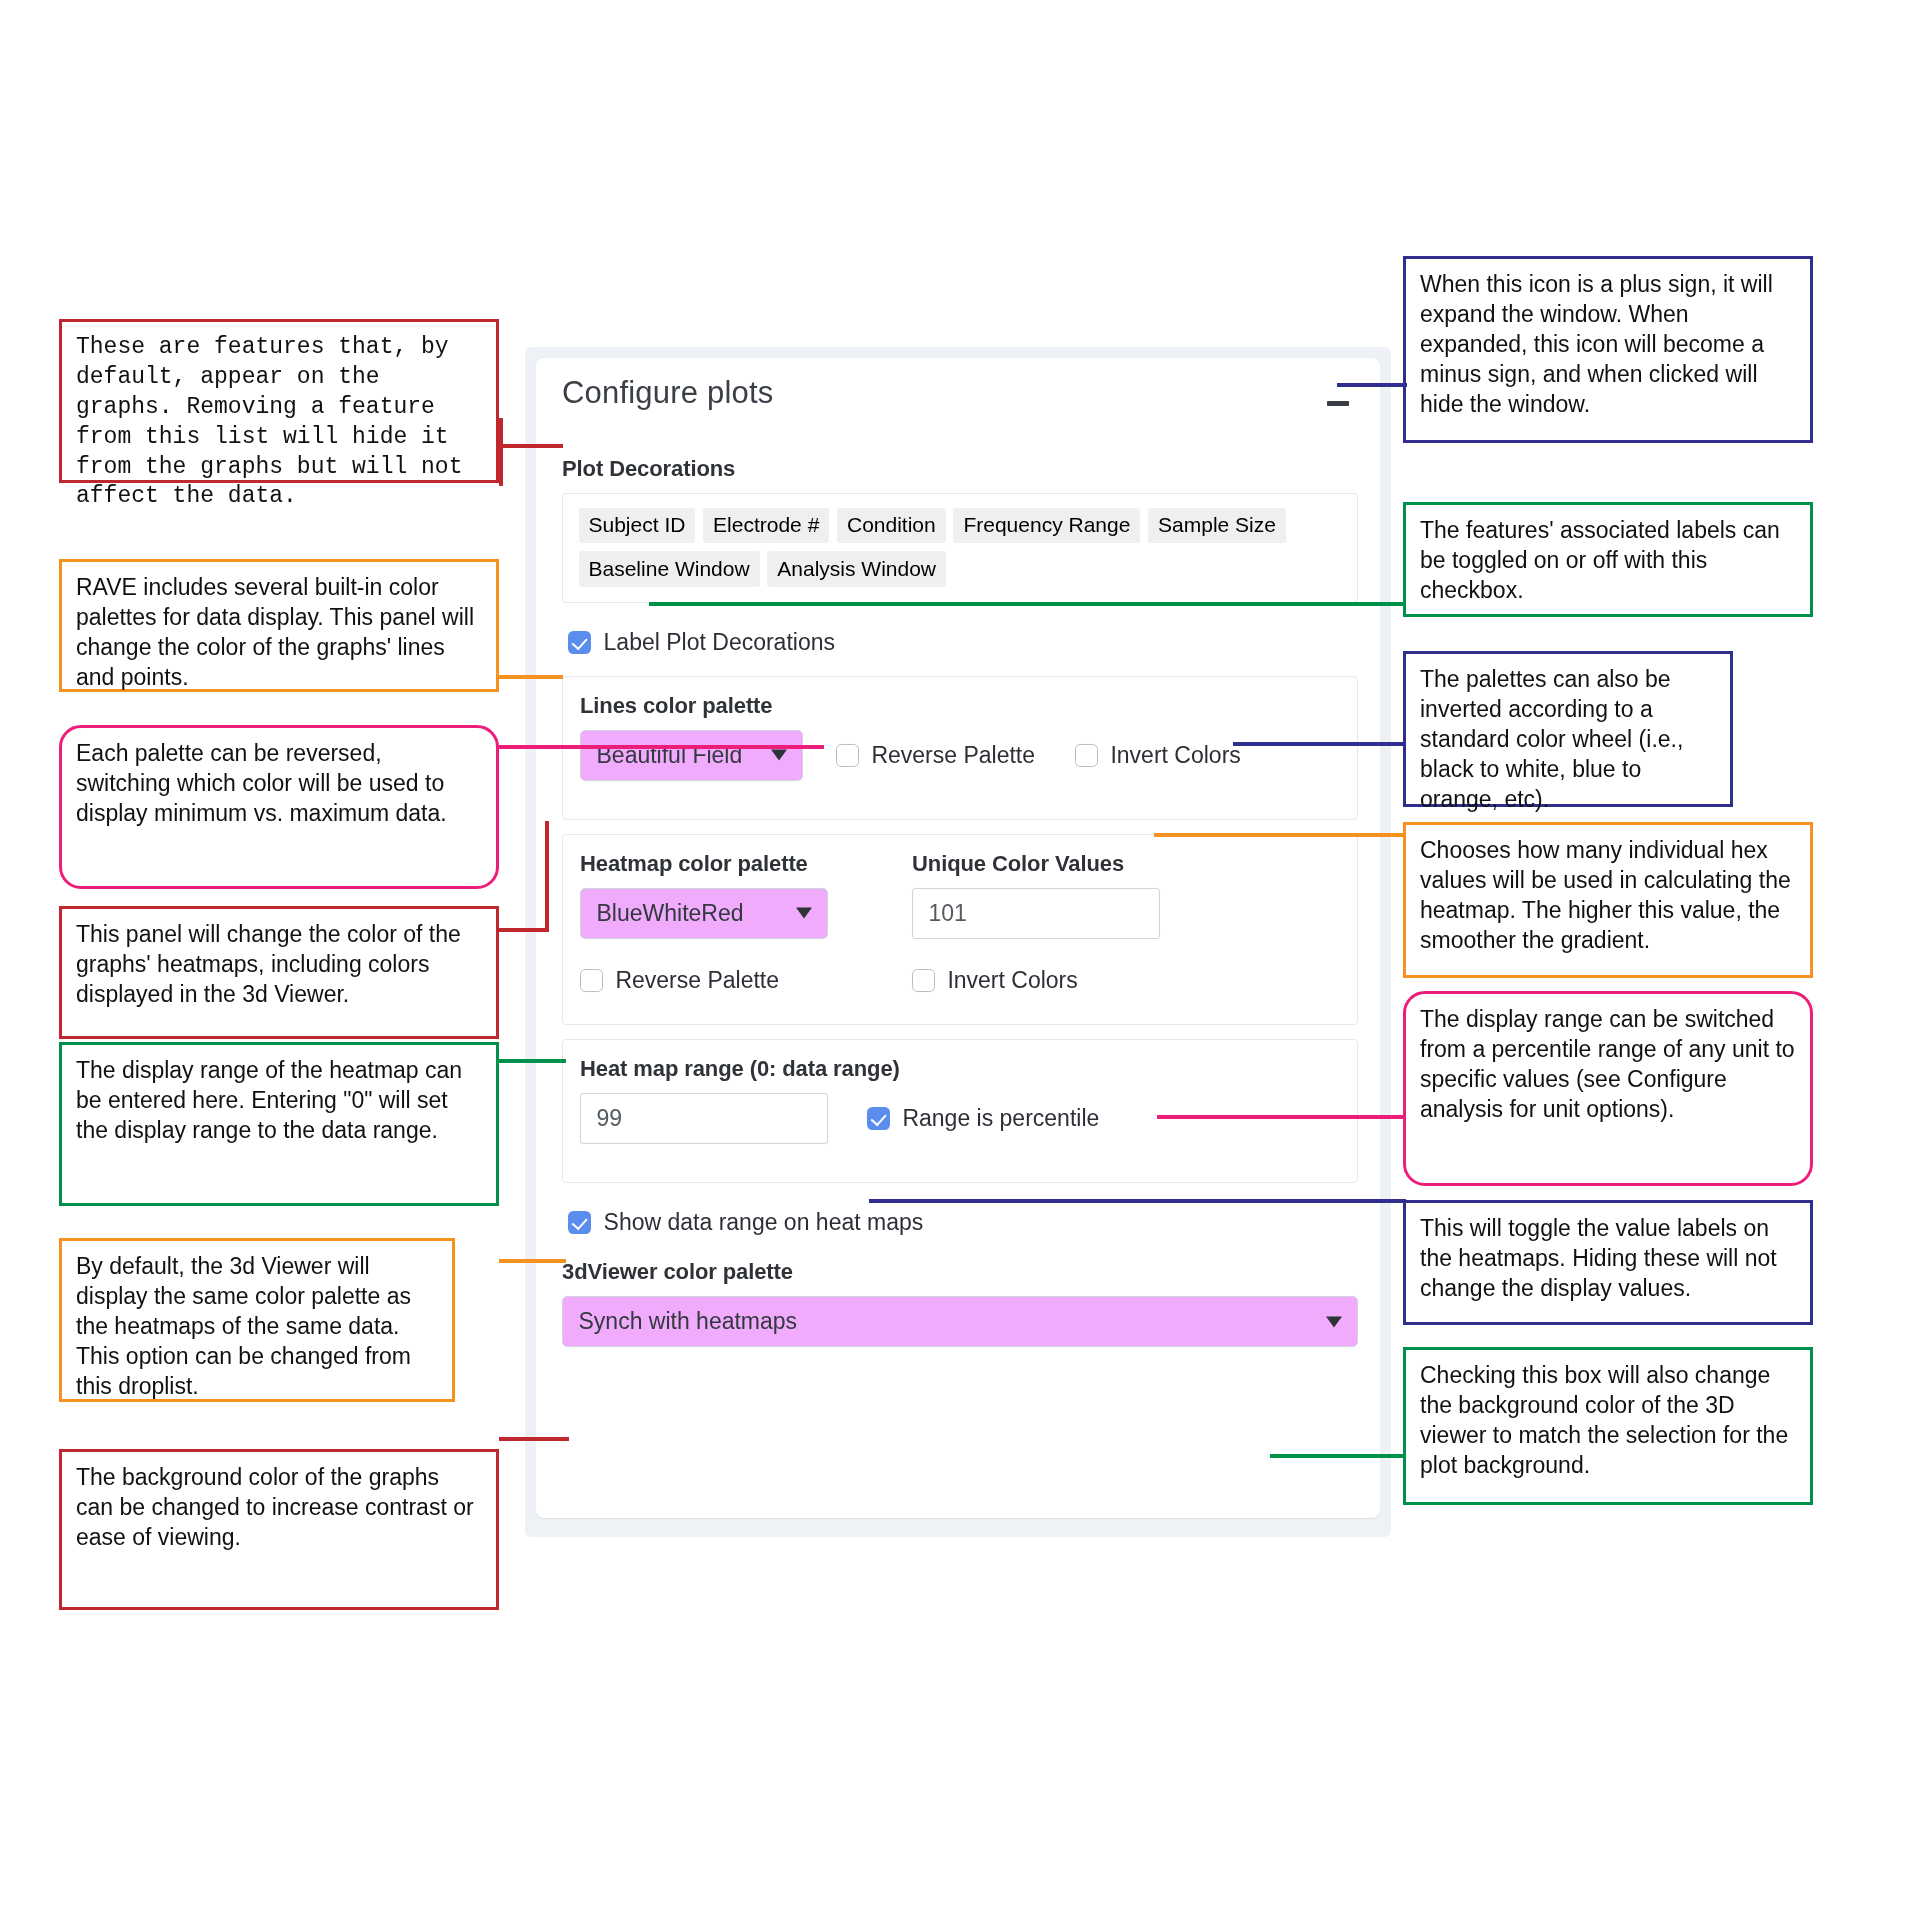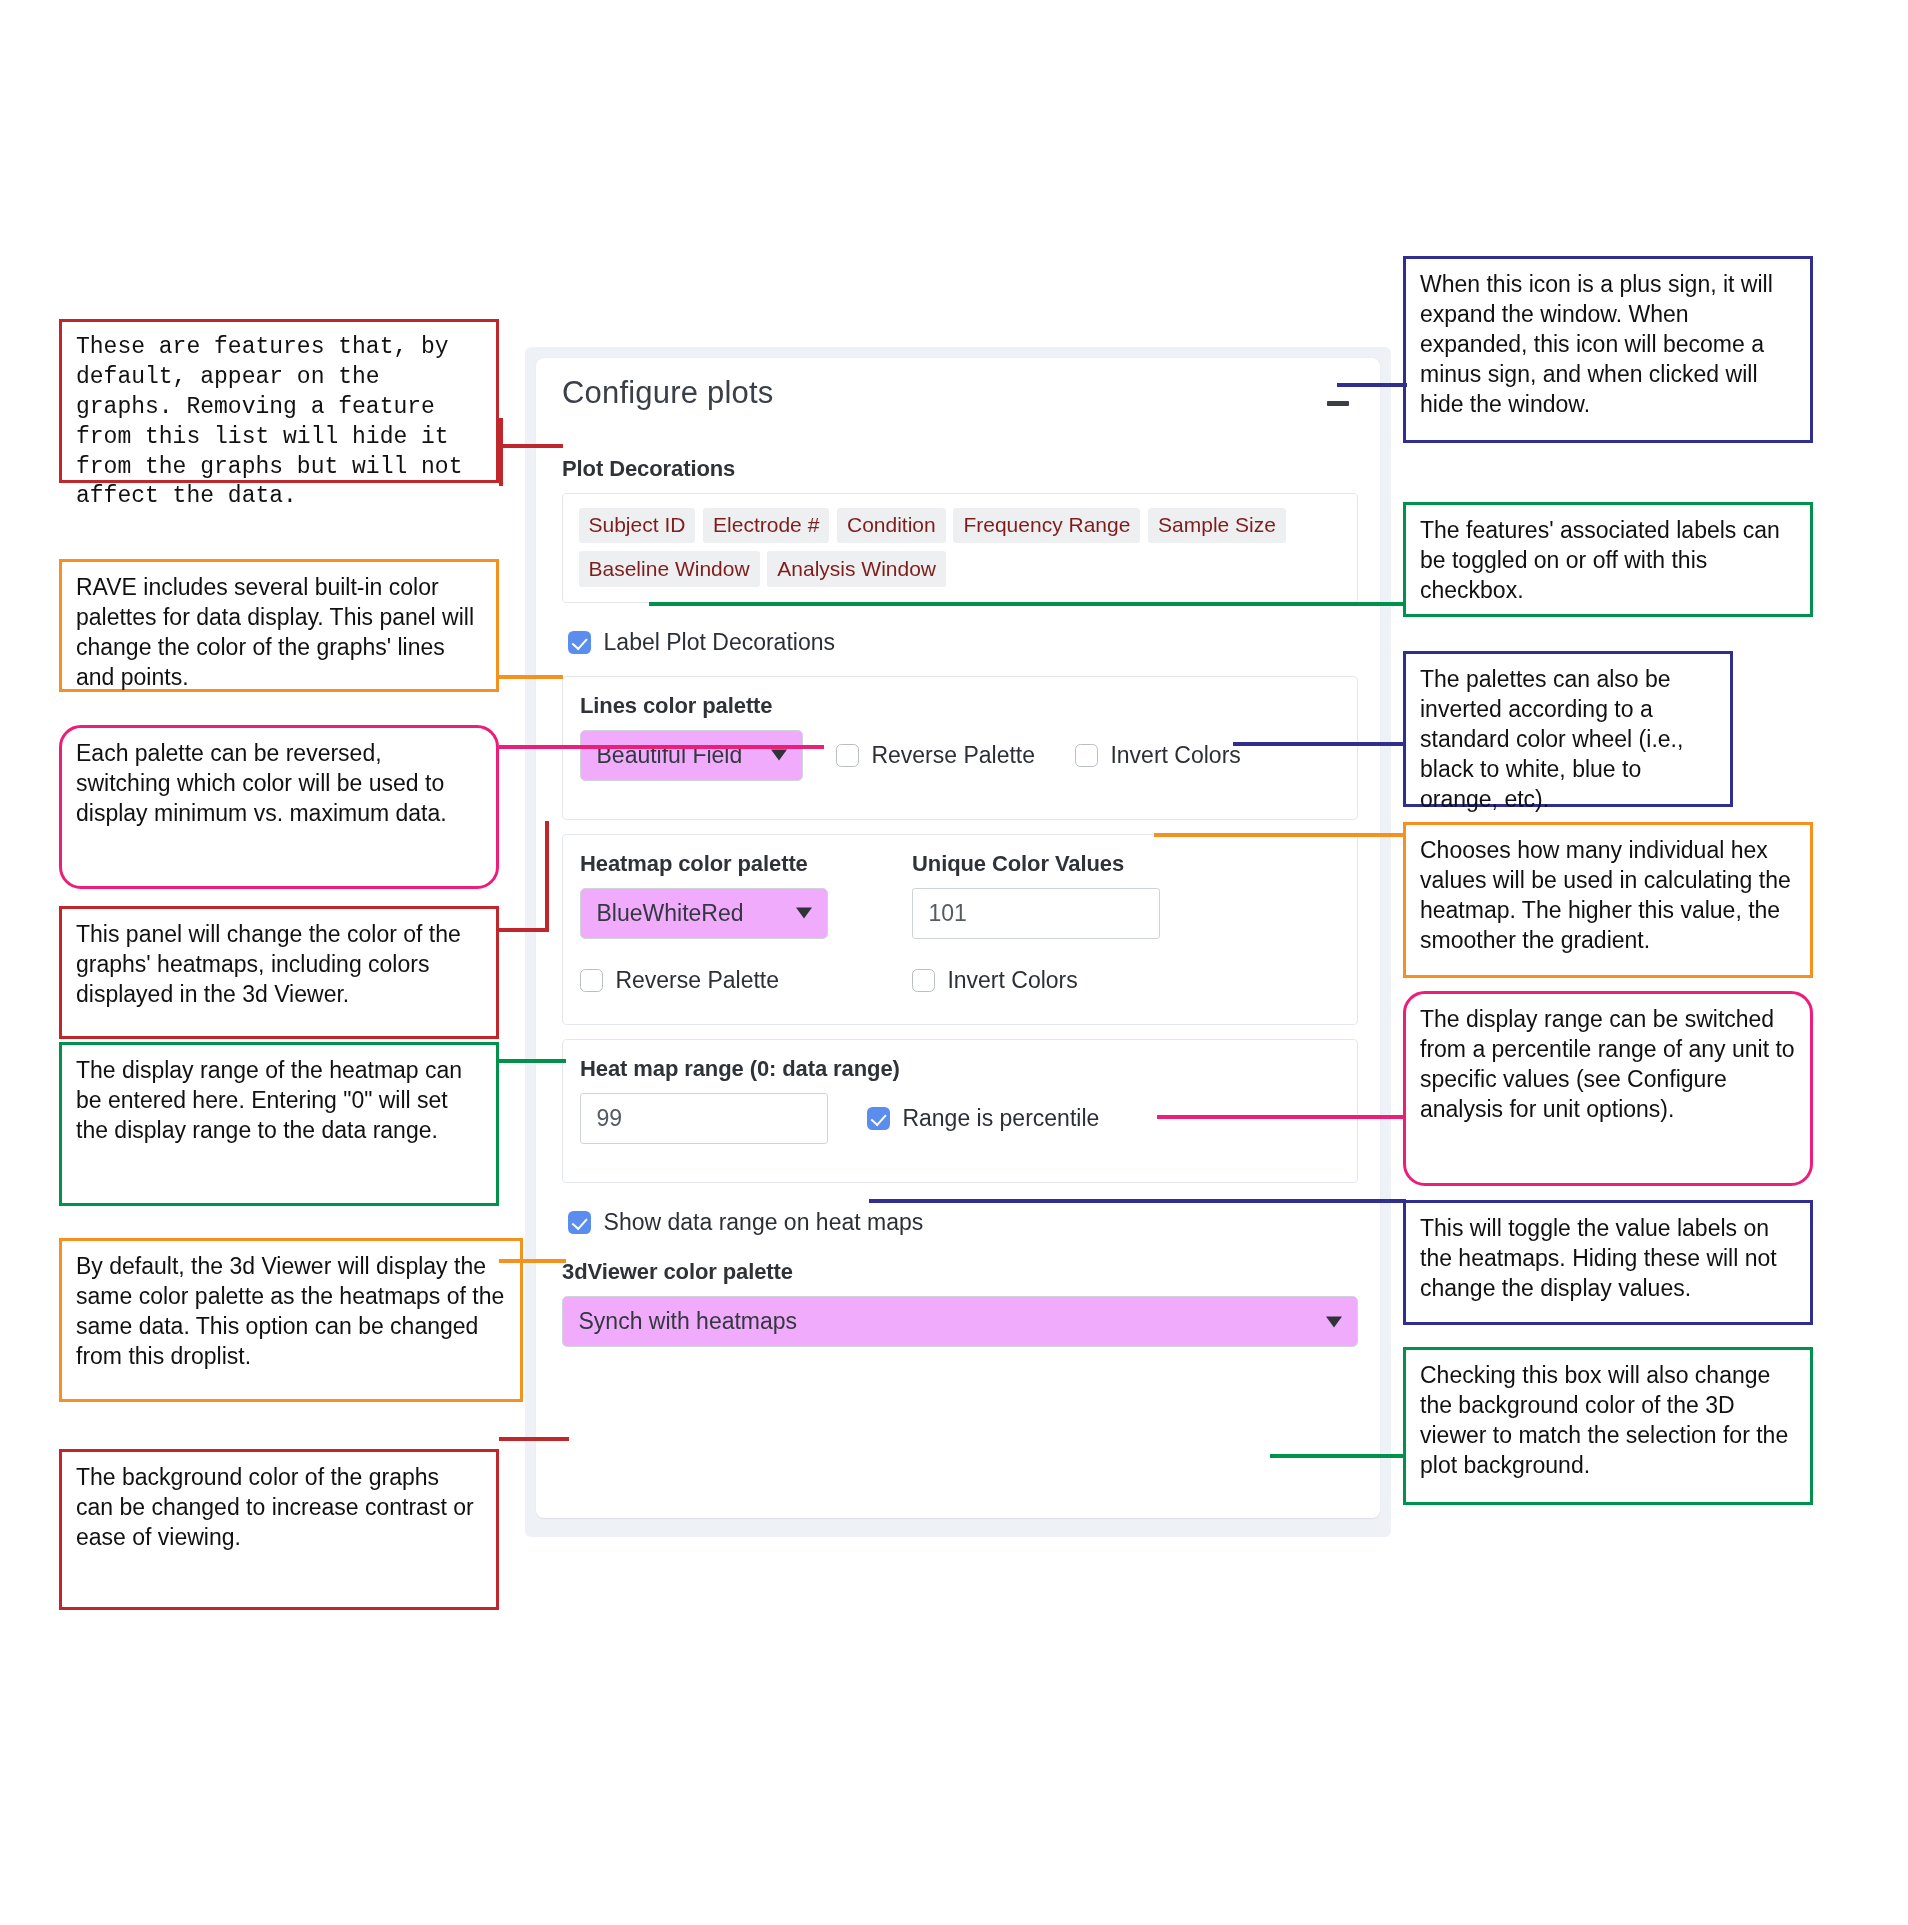--- a/index.html
+++ b/index.html
@@ -44,21 +44,21 @@
     margin-bottom: 11px; letter-spacing: -0.1px;
   }
 
   .box {
     border: 0.8px solid #e3e6ea; border-radius: 4.6px;
     background: #fff; padding: 15.5px 17px;
   }
 
   .chips { display: flex; flex-wrap: wrap; gap: 7.7px 7.7px; }
   .chip {
-    background: #eeeff0; color: #7f1d1d;
+    background: #eeeff0; color: #000000;
     font-size: 21px; padding: 5.4px 10px 7px 10px; border-radius: 3.1px;
     white-space: nowrap; line-height: 1.1;
   }
 
   
   .cbrow { display: flex; align-items: center; gap: 12.4px; }
   .cb {
     width: 23px; height: 23px; border-radius: 5.4px; flex: none;
     position: relative;
   }
@@ -228,21 +228,21 @@
 <div class="conn k-pink" style="left:499px; top:745px; width:325px; height:3.9px;"></div>
 <div class="conn k-pink" style="left:821px; top:745px; width:3.9px; height:0px;"></div>
 
 <div class="callout c-red" style="left:59px; top:906px; width:440px; height:133px;">This panel will change the color of the graphs' heatmaps, including colors displayed in the 3d Viewer.</div>
 <div class="conn k-red" style="left:499px; top:928px; width:50px; height:3.9px;"></div>
 <div class="conn k-red" style="left:545px; top:821px; width:3.9px; height:110px;"></div>
 
 <div class="callout c-green" style="left:59px; top:1042px; width:440px; height:164px;">The display range of the heatmap can be entered here. Entering "0" will set the display range to the data range.</div>
 <div class="conn k-green" style="left:499px; top:1059px; width:67px; height:3.9px;"></div>
 
-<div class="callout c-orange" style="left:59px; top:1238px; width:464px; height:164px;">By default, the 3d Viewer will display the same color palette as the heatmaps of the same data. This option can be changed from this droplist.</div>
+<div class="callout c-orange" style="left:59px; top:1238px; width:396px; height:164px;">By default, the 3d Viewer will display the same color palette as the heatmaps of the same data. This option can be changed from this droplist.</div>
 <div class="conn k-orange" style="left:499px; top:1259px; width:67px; height:3.9px;"></div>
 
 <div class="callout c-red" style="left:59px; top:1413px; width:440px; height:161px;margin-top:36px;">The background color of the graphs can be changed to increase contrast or ease of viewing.</div>
 <div class="conn k-red" style="left:499px; top:1437px; width:70px; height:3.9px;"></div>
 
 <div class="callout c-navy" style="left:1403px; top:256px; width:410px; height:187px;">When this icon is a plus sign, it will expand the window. When expanded, this icon will become a minus sign, and when clicked will hide the window.</div>
 <div class="conn k-navy" style="left:1337px; top:383px; width:70px; height:3.9px;"></div>
 
 <div class="callout c-green" style="left:1403px; top:502px; width:410px; height:115px;">The features' associated labels can be toggled on or off with this checkbox.</div>
 <div class="conn k-green" style="left:649px; top:602px; width:757px; height:3.9px;"></div>

